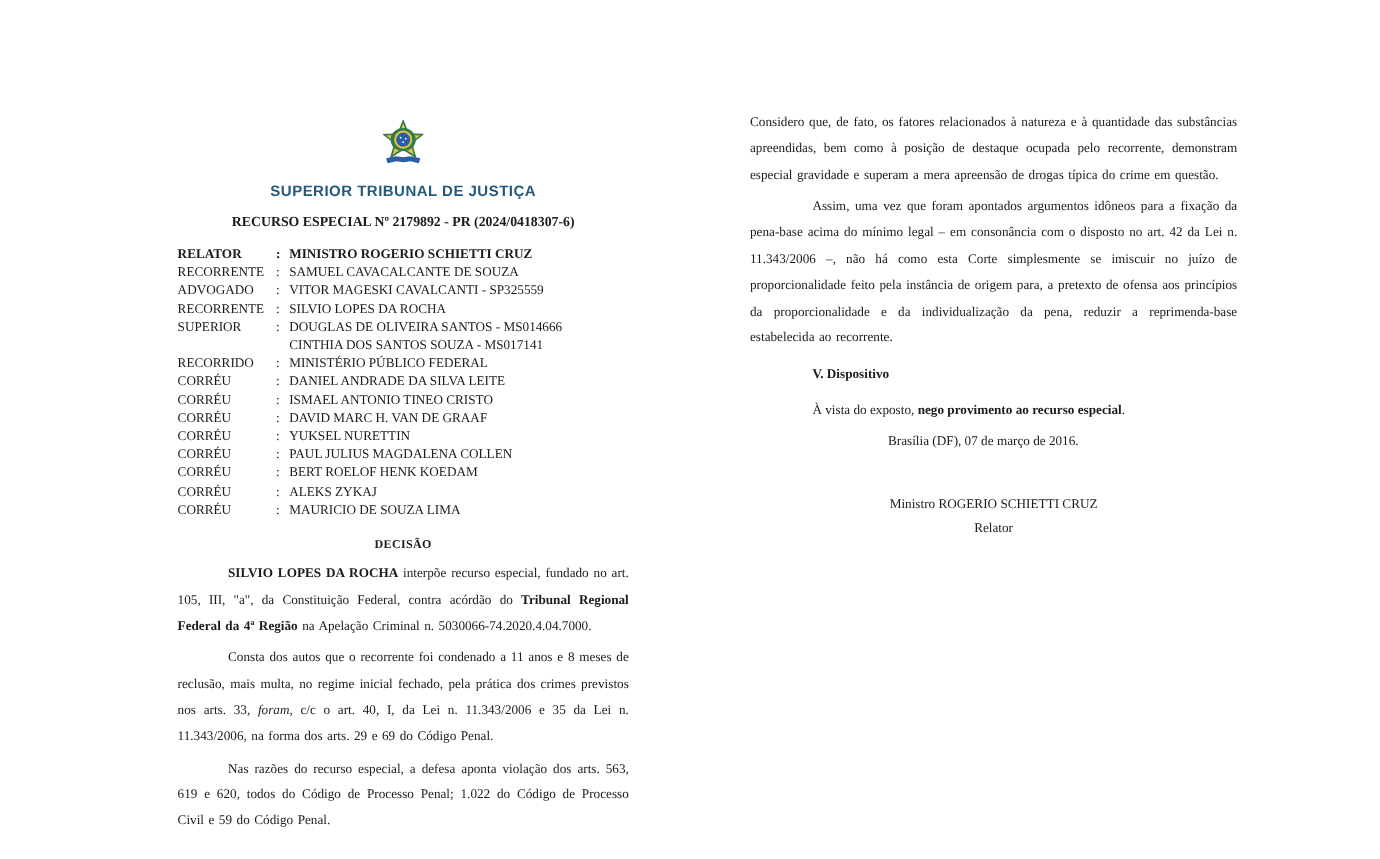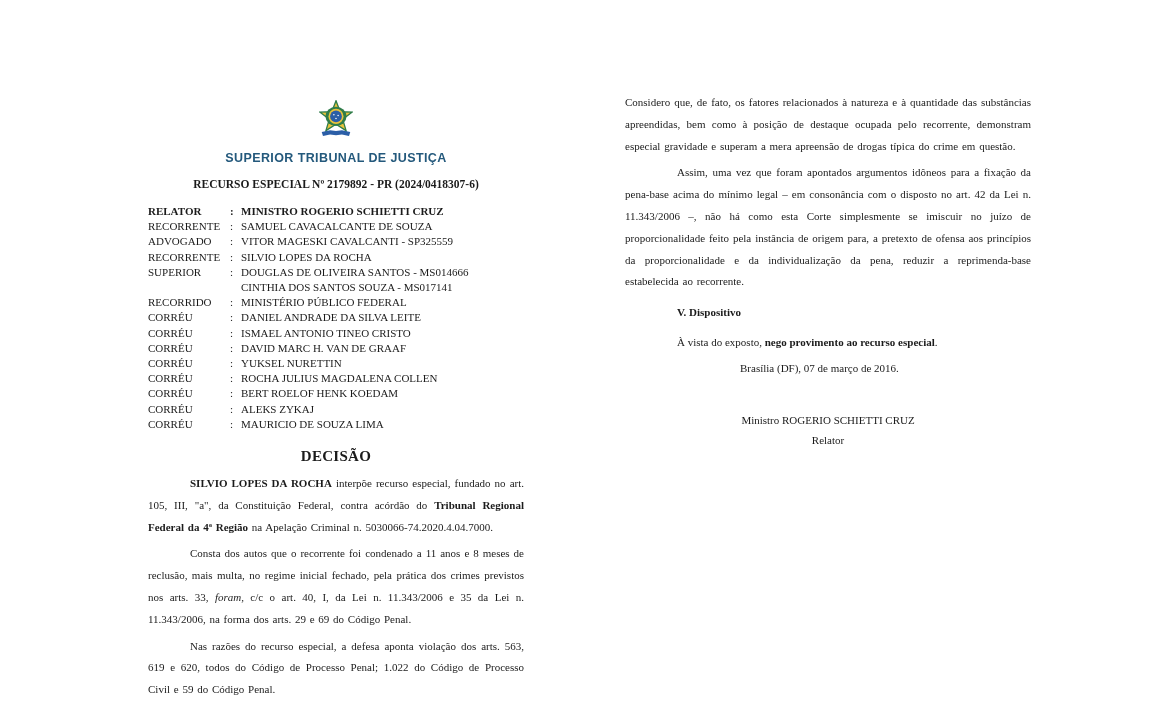--- a/index.html
+++ b/index.html
@@ -28,21 +28,21 @@
   }
   .case-title{font-weight:700;font-size:11.5px;margin-top:13px;text-align:center;}
 
   .parties{margin-top:14px;font-size:11px;}
   .party-row{display:flex;line-height:15.2px;}
   .party-row.bold{font-weight:700;}
   .party-label{flex:0 0 82px;}
   .party-sep{flex:0 0 11px;}
   .party-values{flex:1;}
 
-  .decision-heading{text-align:center;font-weight:700;font-size:15px;margin-top:16px;letter-spacing:0.3px;}
+  .decision-heading{text-align:center;font-weight:700;font-size:10px;margin-top:16px;letter-spacing:0.3px;}
 
   .body-para{font-size:11px;line-height:21.8px;text-align:justify;margin:5px 0 0;word-spacing:1px;}
   .body-para.indent{text-indent:42px;}
   .page-left .decision-body .body-para:first-child{margin-top:8px;font-family:Liberation Serif, serif;}
   .page-right .body-para.indent{text-indent:52px;}
   .page-right .body-para:first-child{margin-top:0;}
 
   .dispo-heading{font-weight:700;font-size:11px;line-height:21.8px;padding-left:52px;margin-top:9px;}
   .dispo-line{font-size:11px;line-height:21.8px;padding-left:52px;margin-top:8px;}
   .date-line{font-size:11px;line-height:21.8px;padding-left:115px;margin-top:4px;}
@@ -136,21 +136,21 @@
         <span class="party-label">CORRÉU</span>
         <span class="party-sep">:</span>
         <span class="party-values">
           <div>YUKSEL NURETTIN</div>
         </span>
       </div>
       <div class="party-row">
         <span class="party-label">CORRÉU</span>
         <span class="party-sep">:</span>
         <span class="party-values">
-          <div>ROCHA JULIUS MAGDALENA COLLEN</div>
+          <div>PAUL JULIUS MAGDALENA COLLEN</div>
         </span>
       </div>
       <div class="party-row">
         <span class="party-label">CORRÉU</span>
         <span class="party-sep">:</span>
         <span class="party-values">
           <div>BERT ROELOF HENK KOEDAM</div>
         </span>
       </div>
       <div class="party-row">

